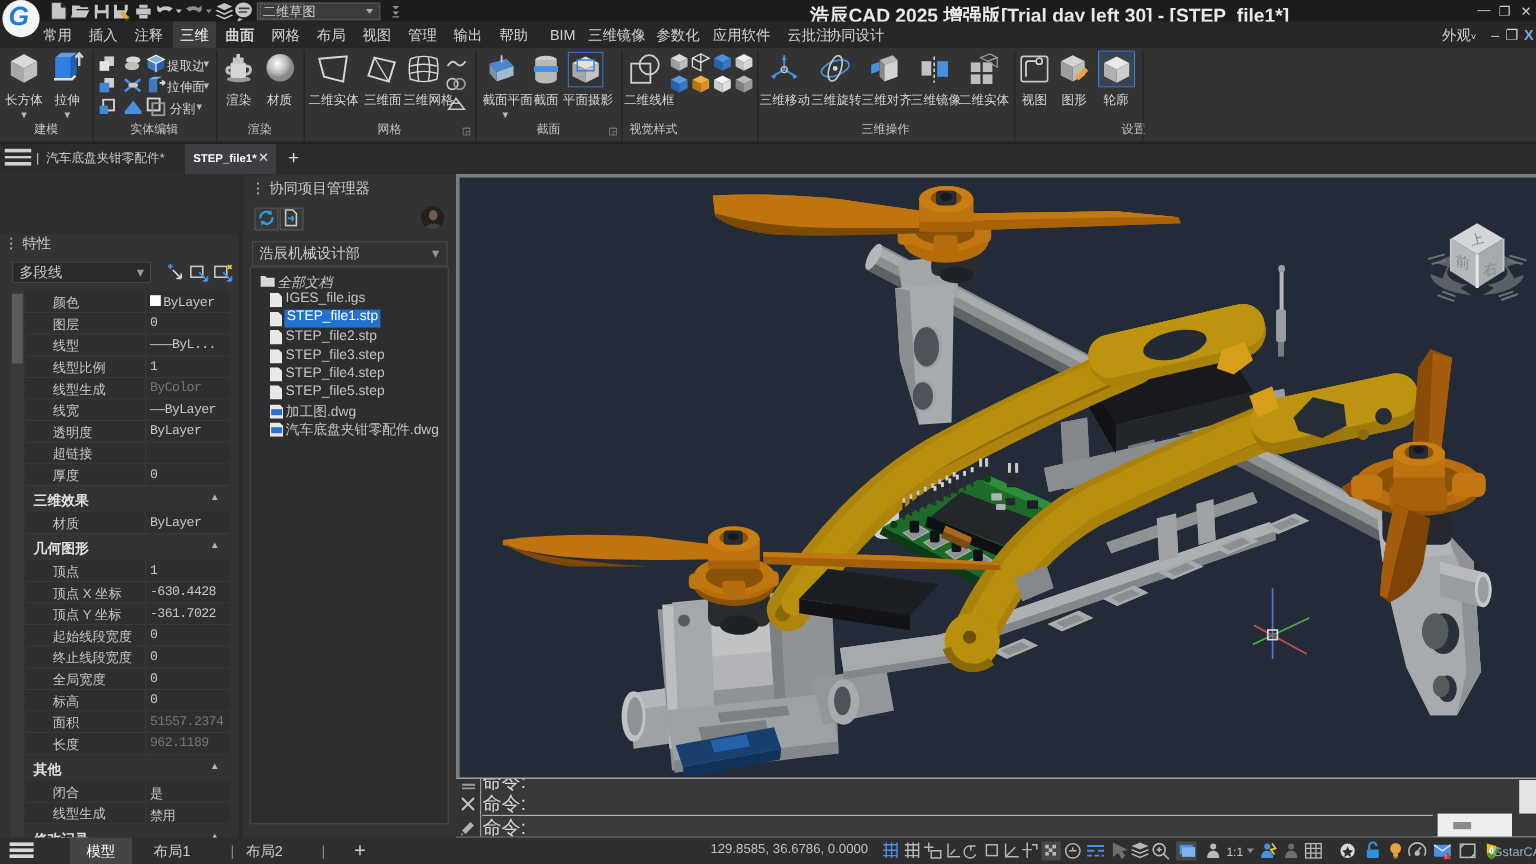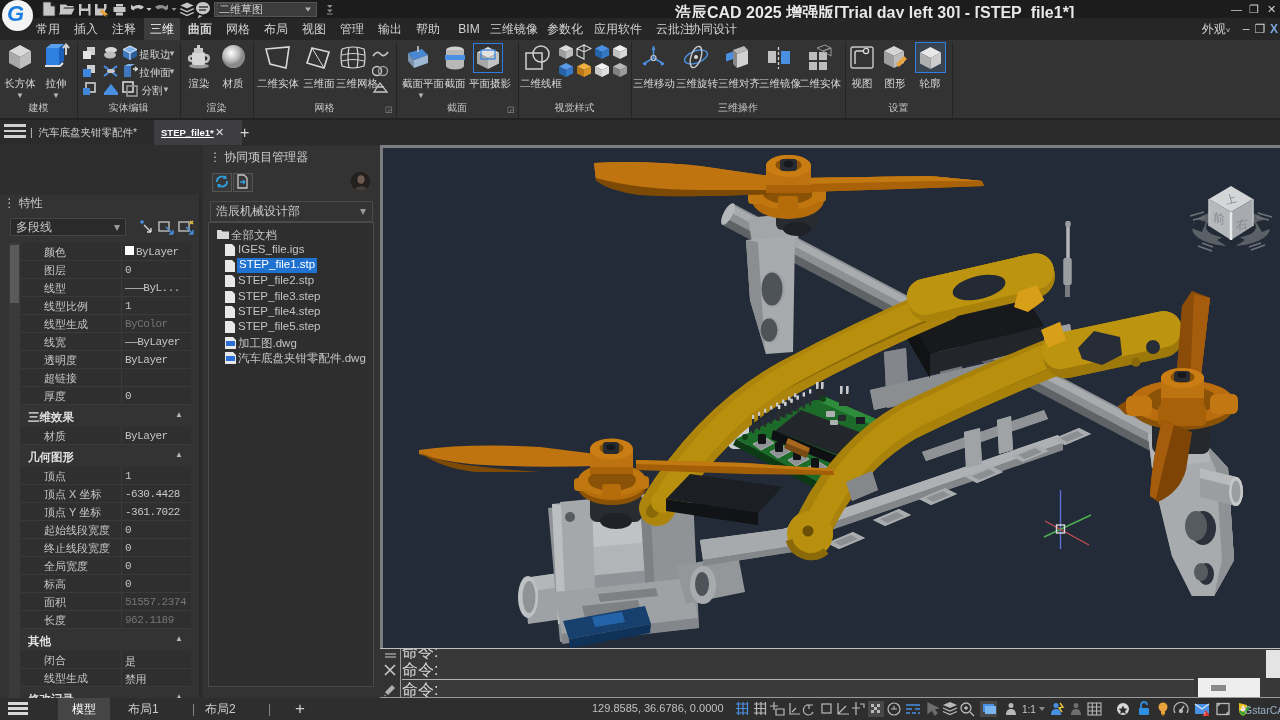--- a/index.html
+++ b/index.html
@@ -334,21 +334,21 @@
     <div class="ricon" style="left:594px; top:22px;"><svg width="16" height="16" viewBox="0 0 16 16">
           <polygon points="8,1 15,4.5 8,8 1,4.5" fill="#f2f2f2"></polygon>
           <polygon points="1,4.5 8,8 8,15 1,11.5" fill="#cacaca"></polygon>
           <polygon points="8,8 15,4.5 15,11.5 8,15" fill="#e0e0e0"></polygon>
         </svg></div>
     <div class="ricon" style="left:612px; top:22px;"><svg width="16" height="16" viewBox="0 0 16 16">
           <polygon points="8,1 15,4.5 8,8 1,4.5" fill="#b9b9b9"></polygon>
           <polygon points="1,4.5 8,8 8,15 1,11.5" fill="#808080"></polygon>
           <polygon points="8,8 15,4.5 15,11.5 8,15" fill="#9c9c9c"></polygon>
         </svg></div>
-    <div class="rcap" style="left:518px; width:113px;font-family:Liberation Mono, monospace;">视觉样式</div>
+    <div class="rcap" style="left:488px; width:113px;font-family:Liberation Mono, monospace;">视觉样式</div>
     <div class="rsep" style="left:631px;"></div>
 
     <div class="ricon" style="left:640px; top:4px;"><svg width="27" height="27" viewBox="0 0 27 27">
           <path d="M13.5 2 L13.5 14 L3 20 M13.5 14 L24 20" stroke="#4a90e2" stroke-width="1.6" fill="none"></path>
           <path d="M13.5 2 L11.5 6 L15.5 6 Z M3 20 L7 18.5 L5.5 22 Z M24 20 L20 18.5 L21.5 22 Z" fill="#4a90e2"></path>
           <circle cx="13.5" cy="14" r="2.5" fill="none" stroke="#c8c8c8" stroke-width="1.2"></circle>
         </svg></div>
     <div class="rlabel" style="left:631px; top:37px; width:46px;">三维移动</div>
     <div class="ricon" style="left:682px; top:4px;"><svg width="28" height="27" viewBox="0 0 28 27">
           <ellipse cx="14" cy="13" rx="12" ry="6" fill="none" stroke="#4a90e2" stroke-width="1.4" transform="rotate(-20 14 13)"></ellipse>
@@ -398,32 +398,32 @@
           <path d="M14 20 L22 12 L25 15 L17 23 Z" fill="#e8a33d"></path>
         </svg></div>
     <div class="rlabel" style="left:881px; top:37px; width:28px;">图形</div>
     <div class="ricon" style="left:915px; top:2px;"><svg width="31" height="31" viewBox="0 0 31 31">
           <rect x="0.5" y="0.5" width="30" height="30" fill="#3a4350" stroke="#2f7fe0" stroke-width="1"></rect>
           <polygon points="15.5,5 26,10.5 15.5,16 5,10.5" fill="#e8e8e8"></polygon>
           <polygon points="5,10.5 15.5,16 15.5,27 5,21.5" fill="#b0b0b0"></polygon>
           <polygon points="15.5,16 26,10.5 26,21.5 15.5,27" fill="#cccccc"></polygon>
         </svg></div>
     <div class="rlabel" style="left:916px; top:37px; width:28px;">轮廓</div>
-    <div class="rcap" style="left:845px; width:107px;">设置</div>
+    <div class="rcap" style="left:891px; width:107px;">设置</div>
     <div class="rsep" style="left:952px;"></div>
   </div>
 
   <div id="doctabs">
     <div id="hamb">
         <div></div>
         <div></div>
         <div></div>
       </div>
     <div class="dtab" style="left:30px;">|&nbsp;&nbsp;汽车底盘夹钳零配件*</div>
-    <div class="dtab active" style="left:154px; width:88px; text-align:left; padding-left:7px;text-decoration:underline;">STEP_file1*</div>
+    <div class="dtab active" style="left:154px; width:76px; text-align:left; padding-left:7px;">STEP_file1*</div>
     <div class="dtab" style="left:215px; color:#e0e0e0; z-index:5; font-size:11px;">✕</div>
     <div class="dtab" style="left:240px; font-size:16px; color:#d8d8d8;">+</div>
   </div>
 
   <div id="props">
     <div id="props-title">&nbsp;⋮&nbsp;特性</div>
     <div id="props-combo">多段线 <span style="position:absolute; right:5px; color:#999;">▾</span></div>
     <div class="ptool" style="left:138px;"><svg width="16" height="15" viewBox="0 0 16 15">
           <path d="M2 2 l4 0 M4 0 l0 4" stroke="#4a90e2" stroke-width="1.4"></path>
           <path d="M6 5 L13 12 M13 12 L13 8 M13 12 L9 12" stroke="#d8d8d8" stroke-width="1.4" fill="none"></path>
@@ -562,21 +562,21 @@
           <circle cx="9.5" cy="9.5" r="9.5" fill="#23201e"></circle>
           <ellipse cx="10" cy="7.5" rx="3.6" ry="4.2" fill="#6e5c50"></ellipse>
           <path d="M3 17 Q9.5 12 16 16 L16 19 L3 19 Z" fill="#463e38"></path>
         </svg></div>
     <div id="proj-combo">浩辰机械设计部 <span style="position:absolute; right:6px; color:#999;">▾</span></div>
     <div id="filebox">
       <div class="fitem" style="margin-top:4px;">
           <span class="ico" style="left:8px;"><svg width="12" height="11" viewBox="0 0 12 11">
               <path d="M0 1 L4 1 L5.5 2.5 L12 2.5 L12 10 L0 10 Z" fill="#d8d8d8"></path>
             </svg></span>
-          <span class="txt" style="left:22px;">全部文档</span>
+          <span class="txt" style="left:22px;font-style:italic;">全部文档</span>
         </div>
       <div class="fitem">
           <span class="ico"><svg width="10" height="12" viewBox="0 0 10 12">
               <path d="M0 0 L7 0 L10 3 L10 12 L0 12 Z" fill="#e8e8e8"></path>
             </svg></span>
           <span class="txt">IGES_file.igs</span>
         </div>
       <div class="fitem">
           <span class="ico"><svg width="10" height="12" viewBox="0 0 10 12">
               <path d="M0 0 L7 0 L10 3 L10 12 L0 12 Z" fill="#e8e8e8"></path>

